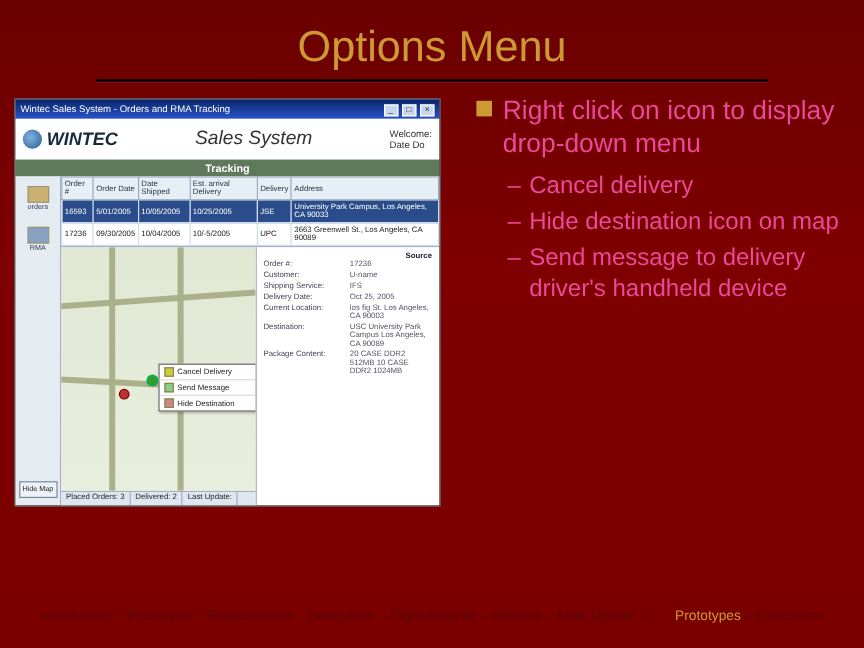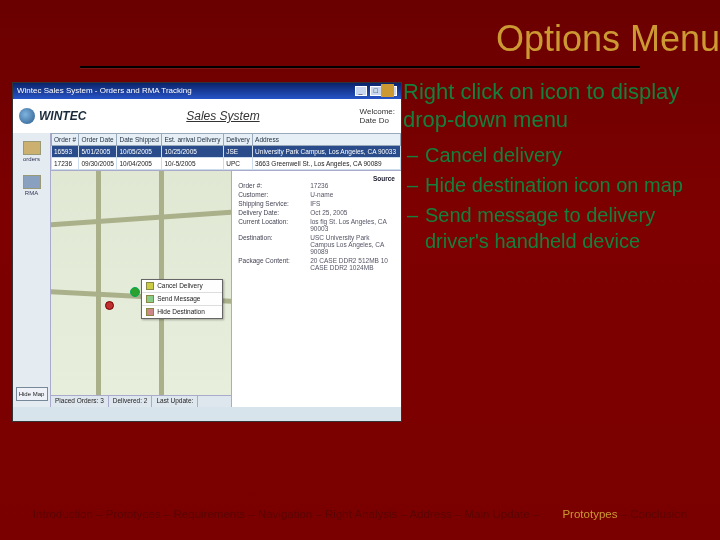--- a/index.html
+++ b/index.html
@@ -6,44 +6,44 @@
   html, body { width: 720px; height: 540px; overflow: hidden; }
   body {
     background: linear-gradient(to bottom, #6a0000 0%, #7e0000 40%, #7a0000 100%);
     font-family: Verdana, Tahoma, sans-serif;
     position: relative;
   }
   .slide-title {
     color: #cc9933;
     font-size: 36px;
     font-weight: normal;
-    text-align: right;
+    text-align: center;
     padding-top: 18px;
     padding-bottom: 6px;
   }
   .title-underline {
     width: 560px;
     height: 2px;
     background: #000;
     margin: 0 auto 8px auto;
     box-shadow: 0 1px 0 rgba(255,255,255,0.08);
   }
   .content-row {
     display: flex;
     padding: 0 12px;
   }
   .left-col {
     width: 355px;
     padding-top: 6px;
   }
   .right-col {
     flex: 1;
-    padding-left: 14px;
+    padding-left: 30px;
     padding-top: 2px;
-    color: #15803d;
+    color: #ec4899;
   }
   .bullet-main {
     font-size: 22px;
     line-height: 1.28;
     margin-bottom: 8px;
     padding-left: 22px;
     position: relative;
   }
   .bullet-main .square {
     position: absolute;
@@ -63,21 +63,21 @@
   }
   .sub-item::before {
     content: "–";
     position: absolute;
     left: -4px;
     top: 0;
   }
 
   
   .window {
-    width: 390px;
+    width: 355px;
     height: 340px;
     background: #d8e4ec;
     border: 1px solid #333;
     font-size: 8px;
     color: #222;
     position: relative;
   }
   .titlebar {
     background: linear-gradient(to bottom, #0a246a, #2854c8);
     color: #fff;
@@ -103,28 +103,28 @@
   .app-header {
     background: #fff;
     height: 34px;
     display: flex;
     align-items: center;
     padding: 0 6px;
     justify-content: space-between;
   }
   .logo {
     display: flex; align-items: center; gap: 4px;
-    font-weight: bold; font-size: 12px; color: #1a2a3a;
+    font-weight: bold; font-size: 15px; color: #1a2a3a;
     font-style: italic;
   }
   .logo-icon {
     width: 16px; height: 16px; border-radius: 50%;
     background: radial-gradient(circle at 40% 40%, #7fb4e0, #2a5a8a);
   }
-  .sales-system { font-size: 12px; color: #333; font-style: italic; text-decoration: underline; }
+  .sales-system { font-size: 16px; color: #333; font-style: italic; }
   .welcome { font-size: 8px; text-align: left; color: #333; }
 
   .tracking-bar {
     background: #5f7a5a; color: #fff; text-align: center;
     font-size: 9px; height: 14px; line-height: 14px; font-weight: bold;
   }
   .body-row { display: flex; height: calc(100% - 16px - 34px - 14px); }
   .sidebar {
     width: 38px;
     background: #e4ecf2;
@@ -266,20 +266,21 @@
           <span class="logo-icon"></span>
           <span>WINTEC</span>
         </div>
         <div class="sales-system">Sales System</div>
         <div class="welcome">
           <div>Welcome:</div>
           <div>Date Do</div>
         </div>
       </div>
 
+      <div class="tracking-bar">Tracking</div>
 
       <div class="body-row">
         <div class="sidebar">
           <div class="sidebar-icon">
             <div class="ic"></div>
             <span>orders</span>
           </div>
           <div class="sidebar-icon rma">
             <div class="ic"></div>
             <span>RMA</span>

